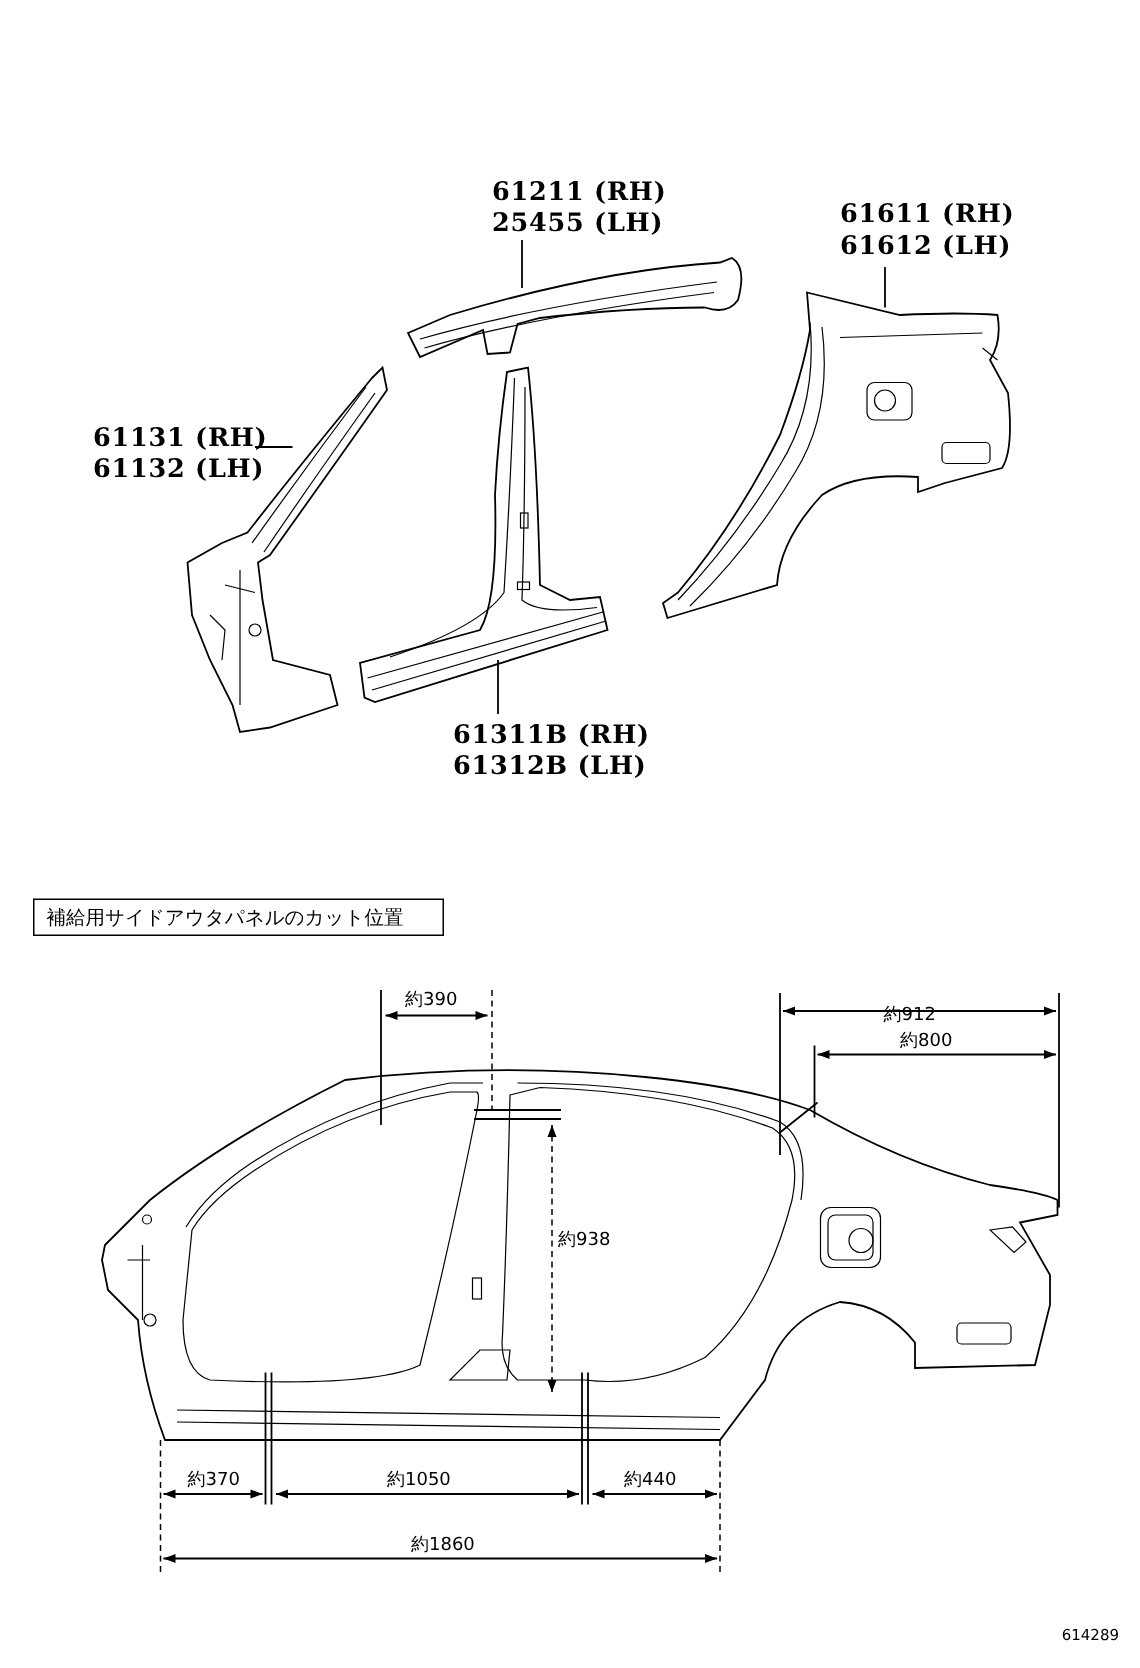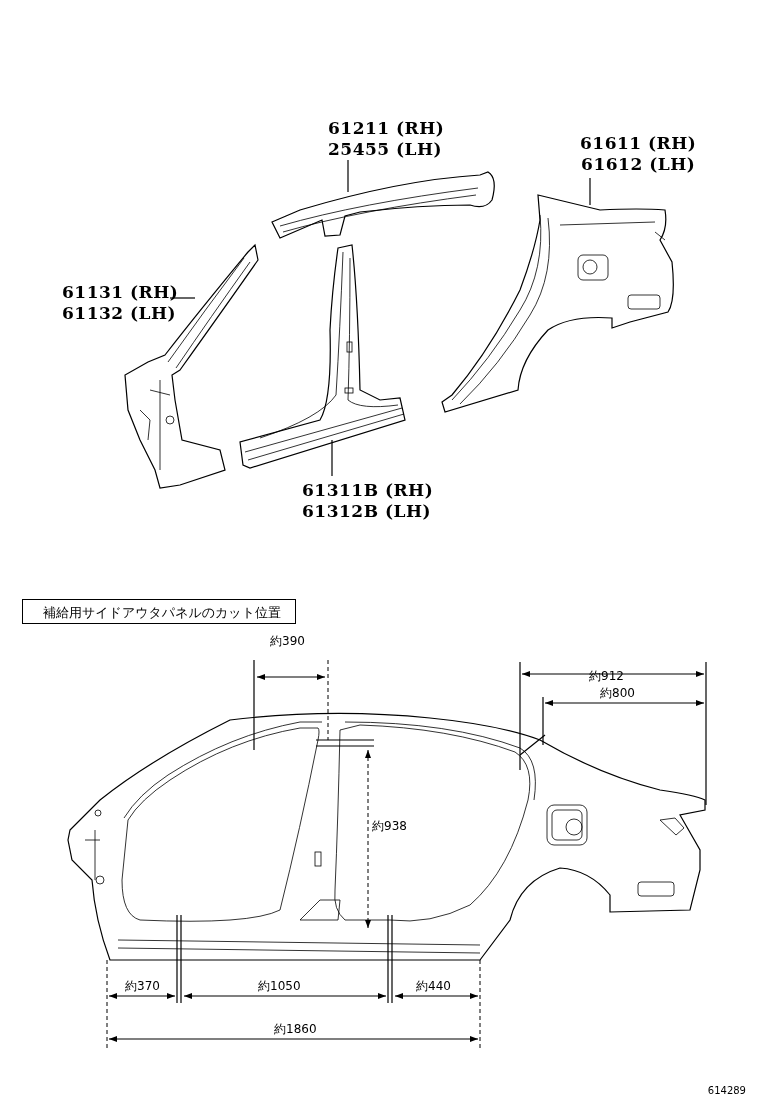--- a/index.html
+++ b/index.html
@@ -1,20 +1,20 @@
 <!DOCTYPE html>
 <html><head>
 <meta charset="utf-8">
 <style>
   html,body{margin:0;padding:0;background:#fff;}
   body{width:760px;height:1112px;position:relative;overflow:hidden;font-family:"DejaVu Sans Mono","Liberation Mono",monospace;color:#000;}
   .part-label{position:absolute;font-family:"DejaVu Serif","Liberation Serif",serif;font-weight:bold;font-size:17px;line-height:21px;letter-spacing:0.5px;white-space:nowrap;}
   .part-label span{display:block;}
   .dim{position:absolute;font-family:"DejaVu Sans","Liberation Sans",sans-serif;font-size:12px;white-space:nowrap;}
-  .caption-box{position:absolute;left:22px;top:599px;width:274px;height:25px;border:1px solid #000;font-family:"DejaVu Sans","Liberation Sans",sans-serif;font-size:13px;line-height:25px;padding-left:20px;box-sizing:border-box;}
+  .caption-box{position:absolute;left:22px;top:599px;width:274px;height:25px;border:1px solid #000;font-family:"DejaVu Sans","Liberation Sans",sans-serif;font-size:13px;line-height:25px;padding-left:8px;box-sizing:border-box;}
   .fig-id{position:absolute;right:14px;top:1085px;font-family:"DejaVu Sans","Liberation Sans",sans-serif;font-size:10px;}
   svg{position:absolute;left:0;top:0;}
   svg .ln{fill:none;stroke:#000;stroke-width:1.2;}
   svg .thin{fill:none;stroke:#000;stroke-width:0.8;}
   svg .dash{fill:none;stroke:#000;stroke-width:1;stroke-dasharray:4 3;}
 </style>
 </head>
 <body>
 
 <svg width="760" height="1112" viewBox="0 0 760 1112">
@@ -124,36 +124,36 @@
 
     <line class="ln" x1="109" y1="1039" x2="478" y2="1039"></line>
     <path d="M109 1039 l8 -3 v6 Z M478 1039 l-8 -3 v6 Z" fill="#000"></path>
   </g>
 </svg>
 
 <div class="part-label" style="left:328px;top:118px;">
   <span>61211 (RH)</span>
   <span>25455 (LH)</span>
 </div>
-<div class="part-label" style="left:580px;top:133px;text-align:center;">
+<div class="part-label" style="left:560px;top:133px;">
   <span>61611 (RH)</span>
   <span>61612 (LH)</span>
 </div>
 <div class="part-label" style="left:62px;top:282px;">
   <span>61131 (RH)</span>
   <span>61132 (LH)</span>
 </div>
 <div class="part-label" style="left:302px;top:480px;">
   <span>61311B (RH)</span>
   <span>61312B (LH)</span>
 </div>
 
 <div class="caption-box">補給用サイドアウタパネルのカット位置</div>
 
-<div class="dim" style="left:270px;top:633px;">約390</div>
+<div class="dim" style="left:270px;top:658px;">約390</div>
 <div class="dim" style="left:589px;top:668px;text-align:right;">約912</div>
 <div class="dim" style="left:600px;top:685px;">約800</div>
 <div class="dim" style="left:372px;top:818px;">約938</div>
 <div class="dim" style="left:125px;top:978px;">約370</div>
 <div class="dim" style="left:258px;top:978px;">約1050</div>
 <div class="dim" style="left:416px;top:978px;">約440</div>
 <div class="dim" style="left:274px;top:1021px;">約1860</div>
 
 <div class="fig-id">614289</div>
 

